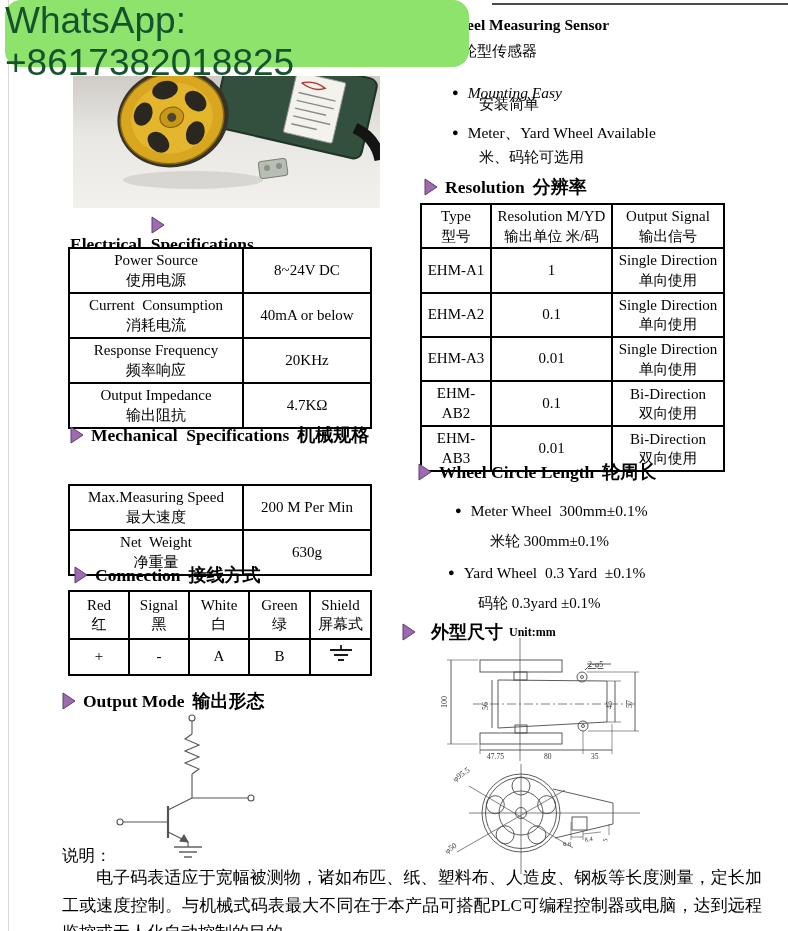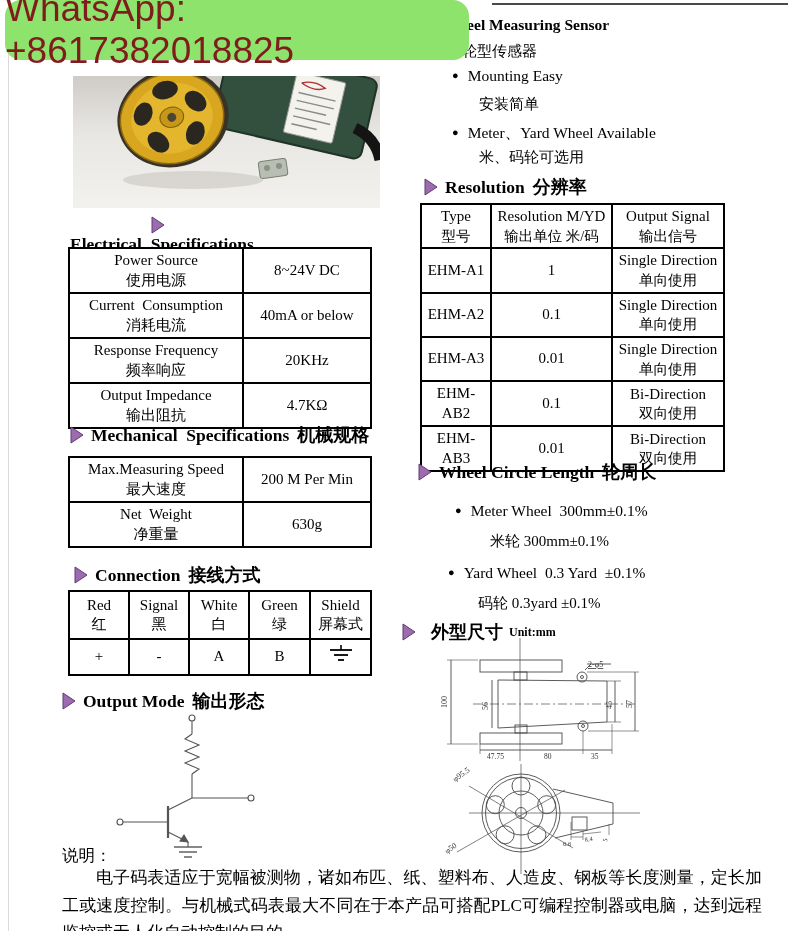--- a/index.html
+++ b/index.html
@@ -1,23 +1,23 @@
 <!DOCTYPE html>
 <html><head>
 <meta charset="utf-8">
 <style>
   html,body{margin:0;padding:0;background:#fff;}
   .page{position:relative;width:788px;height:931px;background:#ffffff;overflow:hidden;
         font-family:"Liberation Serif",serif;color:#000;}
   .abs{position:absolute;}
   .pre{white-space:pre-wrap;}
   
-  .banner{left:5px;top:0;width:464px;height:60px;background:#8de36c;border-radius:16px;
-          display:flex;align-items:center;justify-content:center;z-index:10;
-          font-family:"Liberation Sans",sans-serif;font-size:37px;color:#7f1d1d;}
+  .banner{left:5px;top:0;width:464px;height:67px;background:#8de36c;border-radius:16px;
+          display:flex;align-items:flex-start;justify-content:center;z-index:10;
+          font-family:"Liberation Sans",sans-serif;font-size:37px;color:#14532d;}
   
   .vrule{left:8px;top:0;width:1px;height:931px;background:#d9d9d9;z-index:1;}
   .hrule{left:492px;top:3px;width:296px;height:2px;background:#4a4a4a;}
   
   .photo{left:73px;top:76px;width:307px;height:132px;z-index:2;}
   
   .pname{font-size:15.5px;font-weight:bold;z-index:3;}
   .ptxt{font-size:15.5px;z-index:3;}
   .zhtxt{font-size:15px;z-index:3;}
   .bullet{font-size:11px;margin-right:9px;vertical-align:2px;}
@@ -93,21 +93,21 @@
       <ellipse cx="99" cy="41" rx="12" ry="10" fill="#c79717" stroke="#7c5e0d"></ellipse>
       <circle cx="99" cy="41" r="4.5" fill="#4c4436"></circle>
     </g>
     <ellipse cx="120" cy="104" rx="70" ry="9" fill="#c9c6c1" opacity="0.6"></ellipse>
   </svg>
 
   <div class="abs ptxt" style="left:424px;top:19px;"><span class="bullet">●</span></div>
   <div class="abs pname" style="left:443px;top:16px;">Wheel Measuring Sensor</div>
   <div class="abs zhtxt" style="left:447px;top:42px;">码轮型传感器</div>
 
-  <div class="abs ptxt" style="left:452px;top:67px;">
+  <div class="abs ptxt" style="left:452px;top:84px;font-style:italic;">
     <span class="bullet">●</span><span>Mounting Easy</span>
   </div>
   <div class="abs zhtxt" style="left:479px;top:95px;">安装简单</div>
   <div class="abs ptxt" style="left:452px;top:123px;">
     <span class="bullet">●</span><span>Meter、Yard Wheel Available</span>
   </div>
   <div class="abs zhtxt" style="left:479px;top:148px;">米、码轮可选用</div>
 
   <div class="abs sec" style="left:424px;top:175px;">
     <svg class="tri" width="14" height="18" viewBox="0 0 14 18">
@@ -252,21 +252,21 @@
   </tbody>
     </table>
 
   <div class="abs sec" style="left:70px;top:423px;">
     <svg class="tri" width="14" height="18" viewBox="0 0 14 18">
         <polygon points="1,1 13,9 1,17" fill="#9c6bb0" stroke="#5e3c70"></polygon>
       </svg>
     <span class="pre">Mechanical  Specifications</span>
     <span class="zh">机械规格</span>
   </div>
-  <table class="spec" style="left:68px;top:456px;width:302px;">
+  <table class="spec" style="left:68px;top:484px;width:302px;">
     <colgroup>
         <col style="width:174px">
         <col style="width:128px">
       </colgroup>
     <tbody>
         <tr style="height:45px;">
       <td>
             <span class="pre">Max.Measuring Speed</span>
             <span>最大速度</span>
           </td>

